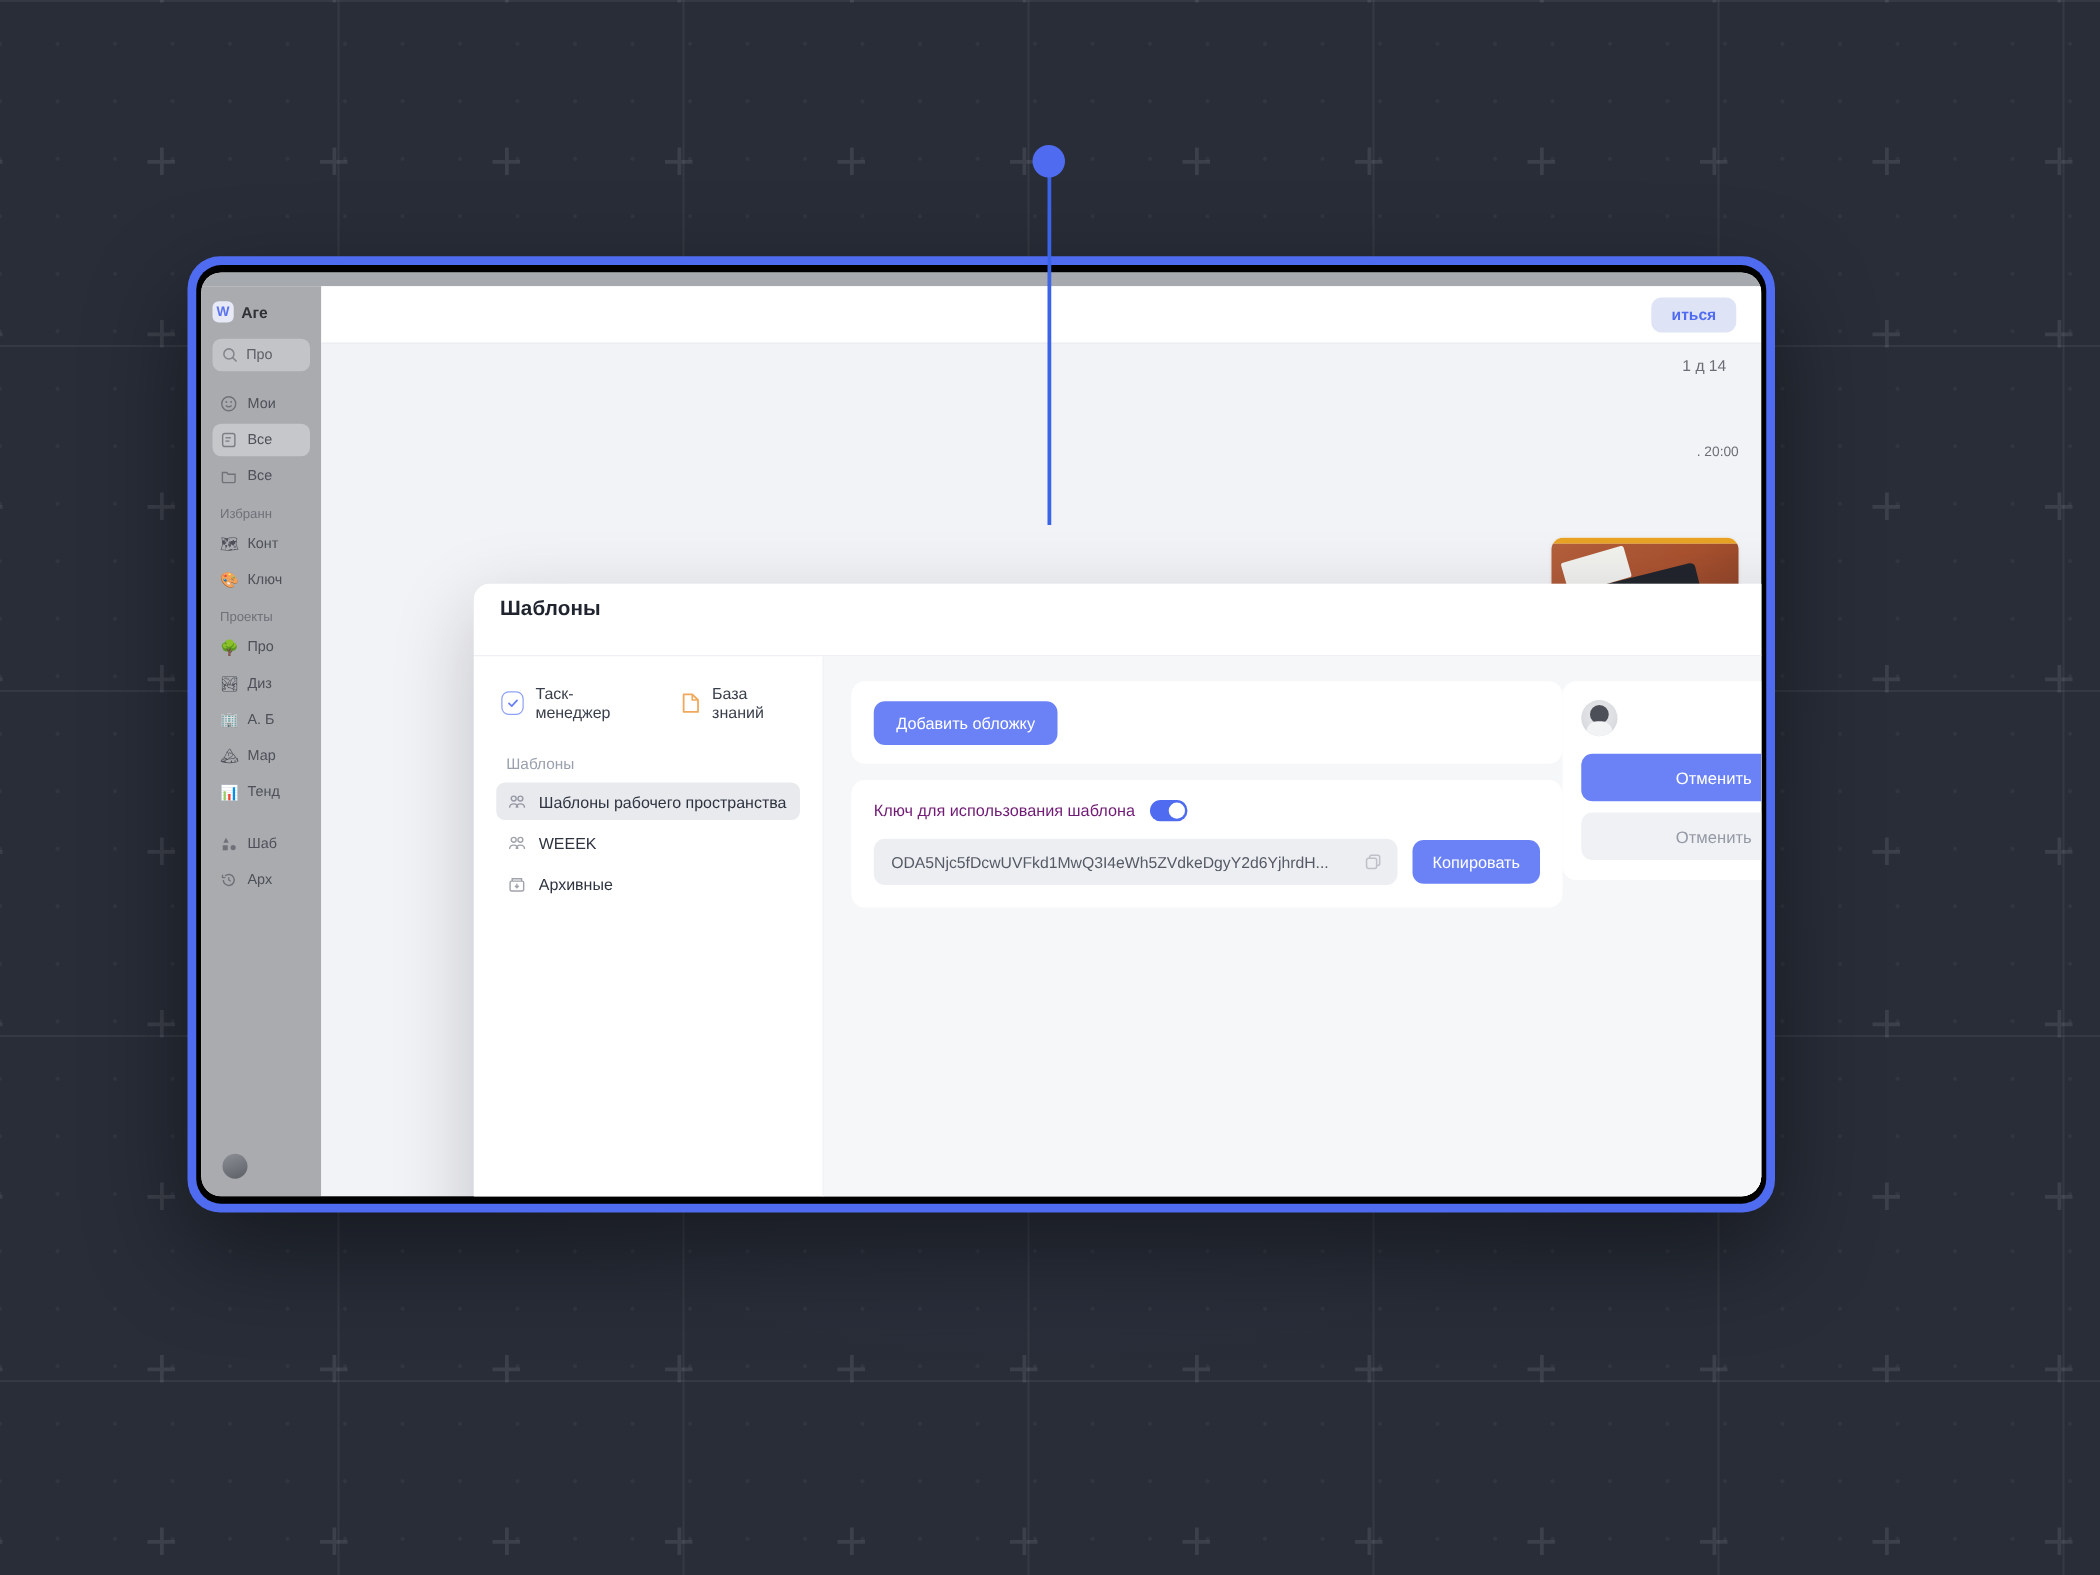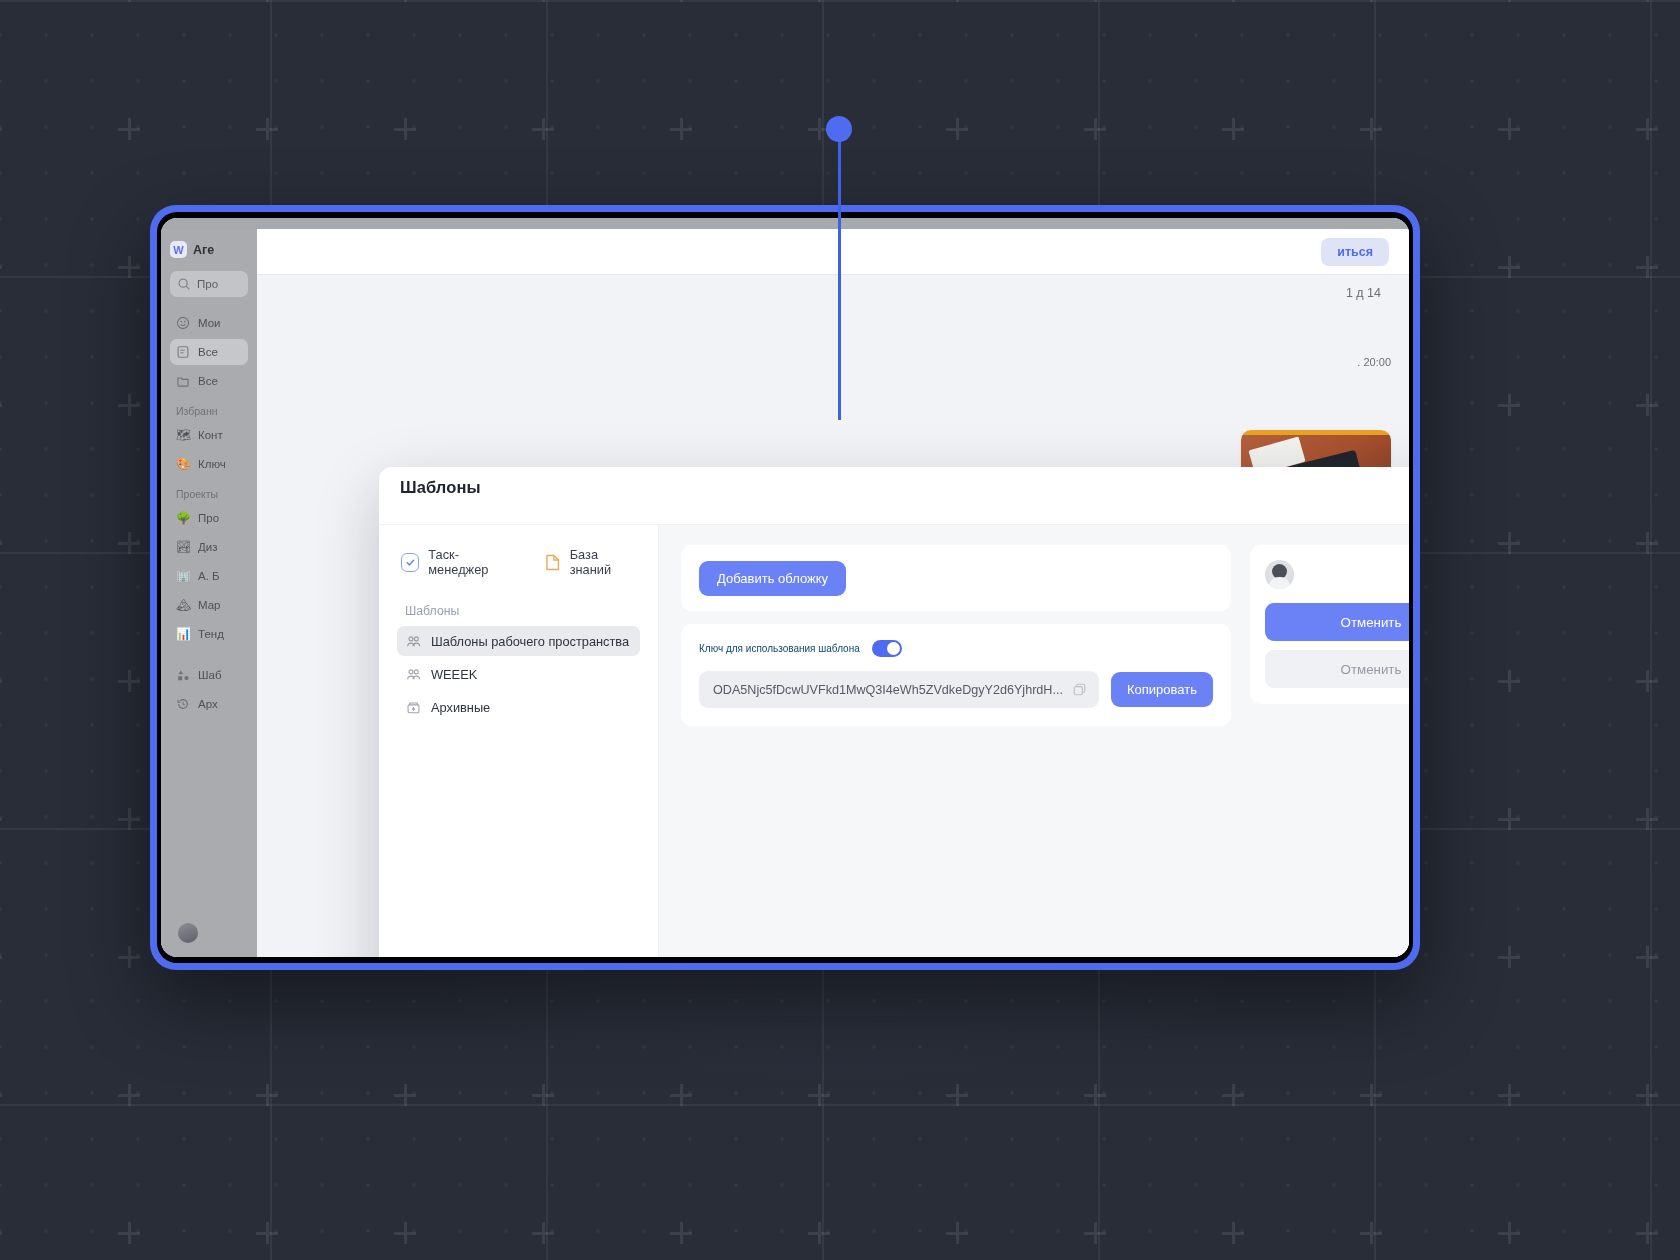--- a/index.html
+++ b/index.html
@@ -230,21 +230,21 @@
     height: 30px; padding: 0 9px; border-radius: 7px;
     font-size: 12.8px; color:#2f3440; margin-bottom: 3px;
   }
   .tmpl-item.active { background: #e8eaee; }
   .tmpl-ico { width: 15px; height: 15px; flex:0 0 15px; opacity:.55; }
   .left-spacer { flex: 1; }
 
   
   .right-panel {
     flex: 1; background: #f6f7f9; padding: 20px 19px 19px 22px;
-    display: flex; gap: 19px; min-width: 0;
+    display: flex; min-width: 0;
   }
   .center-col { flex: 1; min-width: 0; }
   .card {
     background:#fff; border-radius: 11px;
   }
   #coverCard { padding: 16px 18px; height: 66px; display:flex; align-items:center; }
   #addCoverBtn {
     background:#6b82f6; color:#fff; font-size: 13px;
     padding: 10px 18px; border-radius: 9px;
   }
@@ -258,21 +258,21 @@
     padding: 0 25px;
     position: relative;
   }
   #titleText { font-size: 21px; color: #22262f; }
   #anchorDot {
     position: absolute; left: 50%; top: -5px; transform: translateX(-50%);
     width: 11px; height: 11px; border-radius: 50%; background: #3b5bdb;
   }
   #keyCard { margin-top: 13px; padding: 16px 18px 18px; }
   .key-row { display:flex; align-items:center; gap: 12px; }
-  .key-label { font-size: 10px; color:#0c4a6e; }
+  .key-label { font-size: 13px; color:#701a75; }
   .toggle {
     width: 30px; height: 17px; border-radius: 9px; background:#4f6cf0;
     position: relative;
   }
   .toggle::after {
     content:""; position:absolute; right: 2px; top: 2px;
     width: 13px; height: 13px; border-radius:50%; background:#fff;
   }
   .key-input-row { display:flex; align-items:center; gap: 12px; margin-top: 14px; justify-content: flex-end; }
   #keyInput {

